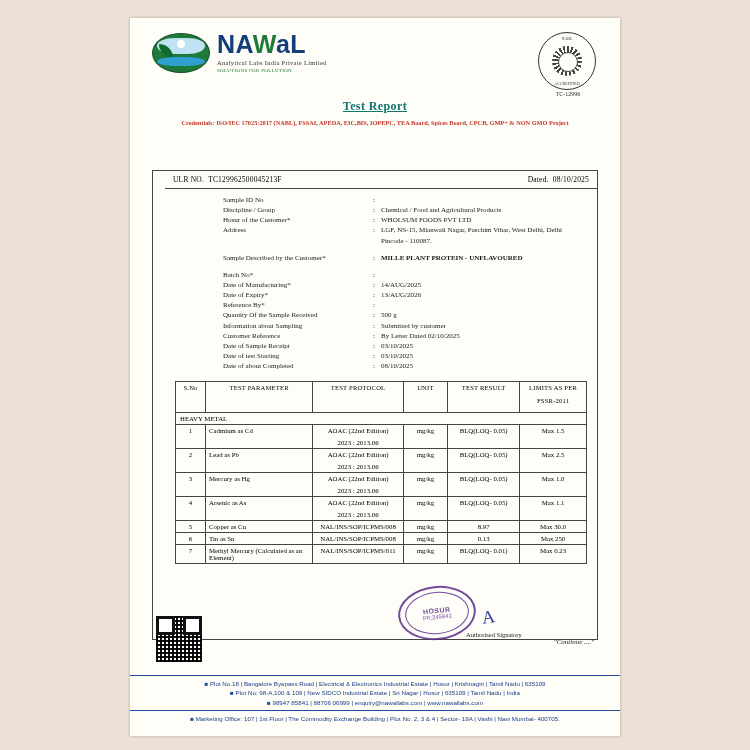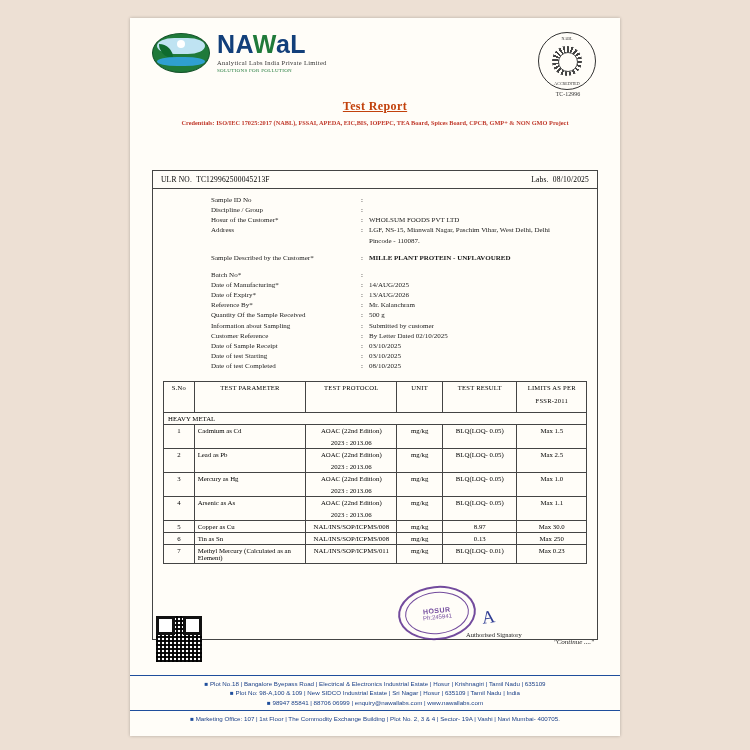--- a/index.html
+++ b/index.html
@@ -50,33 +50,34 @@
   .nabl .gear:after{
     content:"";position:absolute;left:6px;top:6px;width:18px;height:18px;
     border-radius:50%;background:#fffdf8;border:1px solid #444;
   }
   .nabl .ringtxt{position:absolute;top:3px;left:0;right:0;text-align:center;font-size:4px;color:#333;}
   .nabl .btm{position:absolute;bottom:3px;left:0;right:0;text-align:center;font-size:4px;color:#333;}
   .tc-no{text-align:center;font-size:6px;color:#333;margin-top:1px;}
   .nabl-col{display:flex;flex-direction:column;align-items:center;}
 
   .title{
-    text-align:center;color:#c2410c;font-weight:bold;font-size:12px;
+    text-align:center;color:#0f766e;font-weight:bold;font-size:12px;
     margin-top:2px;letter-spacing:.4px;
   }
   .title u{text-decoration:underline;}
   .creds{
     text-align:center;color:#c0392b;font-size:6.3px;font-weight:bold;
     margin:5px 14px 0 14px;line-height:1.3;
   }
 
   
   .frame{
     position:absolute;left:22px;top:152px;right:22px;bottom:96px;
     border:1px solid #444;
+    padding-left:12px;
   }
   .ulr{
     display:flex;justify-content:space-between;align-items:center;
     border-bottom:1px solid #444;padding:4px 8px;font-size:7.5px;
   }
   .ulr .left{letter-spacing:.2px;}
   .ulr .right{letter-spacing:.2px;}
 
   .meta{padding:6px 10px 2px 10px;}
   .row{display:flex;font-size:7px;line-height:1.45;color:#1a1a1a;}
@@ -168,31 +169,32 @@
       </div>
     </div>
 
     <div class="title"><u>Test Report</u></div>
     <div class="creds">Credentials: ISO/IEC 17025:2017 (NABL), FSSAI, APEDA, EIC,BIS, IOPEPC, TEA Board, Spices Board, CPCB, GMP+ &amp; NON GMO Project</div>
 
     <div class="frame">
 
       <div class="ulr">
         <div class="left"><span>ULR NO.</span>&nbsp;&nbsp;<span>TC129962500045213F</span></div>
-        <div class="right"><span>Labs.</span>&nbsp;&nbsp;<span>08/10/2025</span></div>
+        <div class="right"><span>Dated.</span>&nbsp;&nbsp;<span>08/10/2025</span></div>
       </div>
 
       <div class="meta">
         <div class="row">
             <div class="lbl">Sample ID No</div>
             <div class="col">:</div>
           </div>
         <div class="row">
             <div class="lbl">Discipline / Group</div>
             <div class="col">:</div>
+            <div class="val">Chemical / Food and Agricultural Products</div>
           </div>
         <div class="row">
             <div class="lbl">Hosur of the Customer*</div>
             <div class="col">:</div>
             <div class="val">WHOLSUM FOODS PVT LTD</div>
           </div>
         <div class="row">
             <div class="lbl">Address</div>
             <div class="col">:</div>
             <div class="val">LGF, NS-15, Mianwali Nagar, Paschim Vihar, West Delhi, Delhi</div>
@@ -221,21 +223,20 @@
             <div class="val">14/AUG/2025</div>
           </div>
         <div class="row">
             <div class="lbl">Date of Expiry*</div>
             <div class="col">:</div>
             <div class="val">13/AUG/2026</div>
           </div>
         <div class="row">
             <div class="lbl">Reference By*</div>
             <div class="col">:</div>
-            <div class="val">Mr. Kalanchram</div>
           </div>
         <div class="row">
             <div class="lbl">Quantity Of the Sample Received</div>
             <div class="col">:</div>
             <div class="val">500 g</div>
           </div>
         <div class="row">
             <div class="lbl">Information about Sampling</div>
             <div class="col">:</div>
             <div class="val">Submitted by customer</div>
@@ -249,21 +250,21 @@
             <div class="lbl">Date of Sample Receipt</div>
             <div class="col">:</div>
             <div class="val">03/10/2025</div>
           </div>
         <div class="row">
             <div class="lbl">Date of test Starting</div>
             <div class="col">:</div>
             <div class="val">03/10/2025</div>
           </div>
         <div class="row">
-            <div class="lbl">Date of test Completed</div>
+            <div class="lbl">Date of about Completed</div>
             <div class="col">:</div>
             <div class="val">08/10/2025</div>
           </div>
       </div>
 
       <div class="tbl-wrap">
       <table>
         <thead>
           <tr>
             <th style="width:26px">S.No</th>

